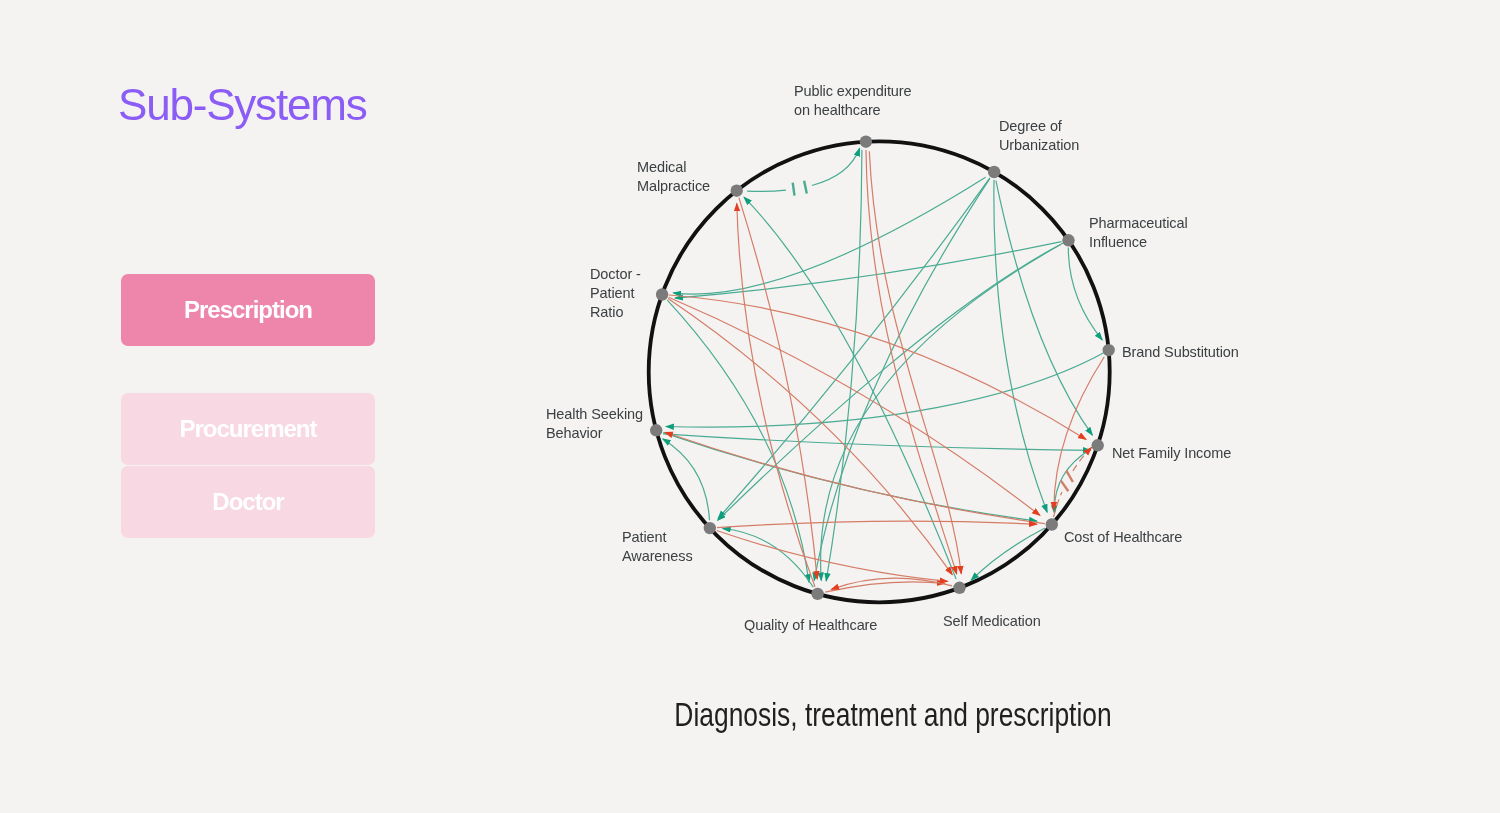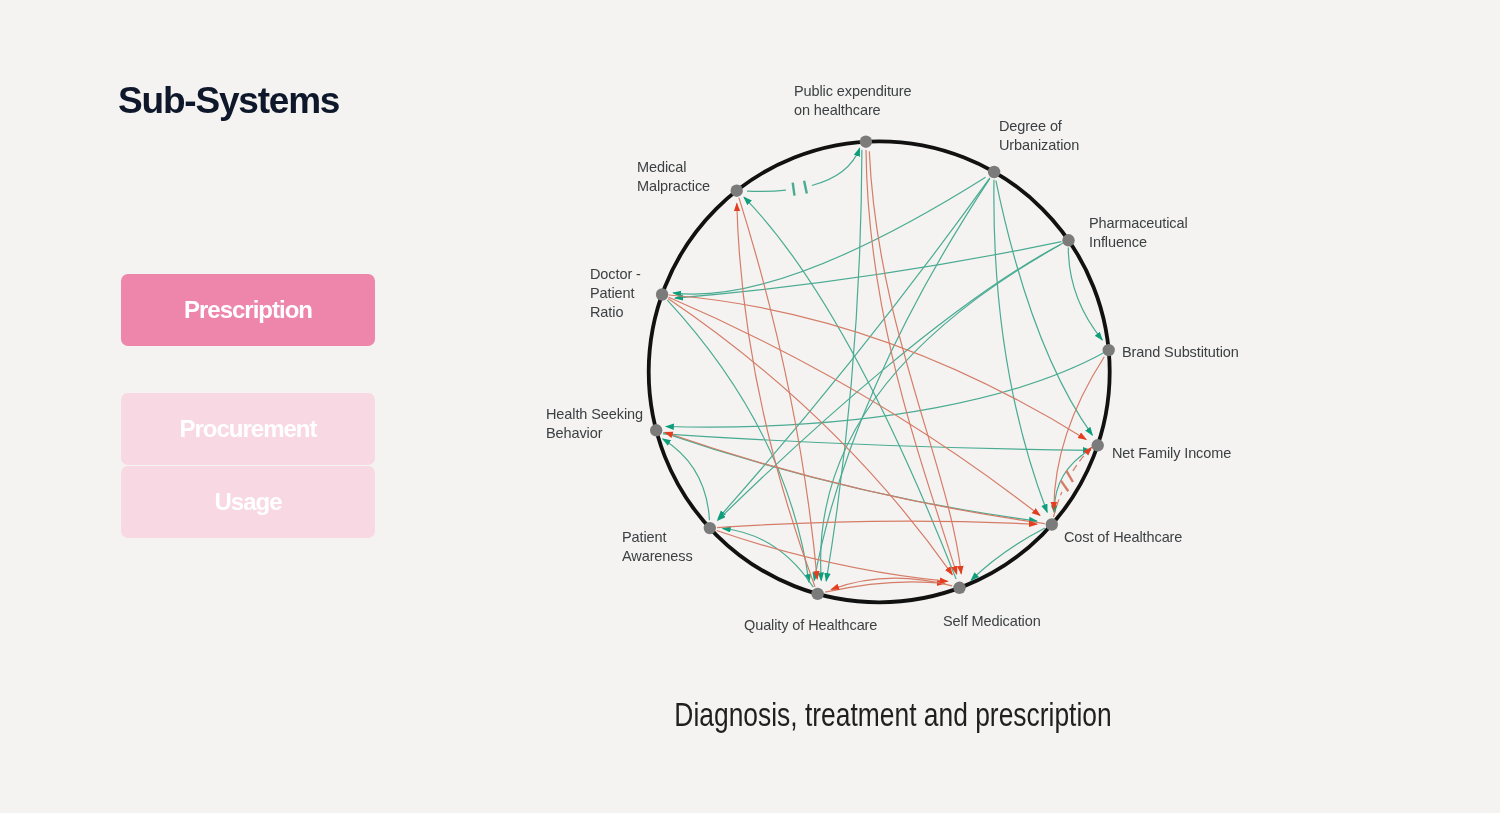--- a/index.html
+++ b/index.html
@@ -1,27 +1,27 @@
 <!DOCTYPE html>
 <html><head><meta charset="utf-8"><style>
 *{margin:0;padding:0;box-sizing:border-box}
 html,body{width:1500px;height:813px;background:#f4f3f1;font-family:"Liberation Sans",sans-serif;overflow:hidden;position:relative}
-h1{position:absolute;left:118px;top:80px;font-size:37px;letter-spacing:-1.2px;color:#0f172a;font-weight:700}
+h1{position:absolute;left:118px;top:80px;font-size:44px;letter-spacing:-1.2px;color:#8b5cf6;font-weight:400}
 .btn{position:absolute;left:121px;width:254px;height:72px;border-radius:7px;color:#fff;font-weight:700;font-size:24px;letter-spacing:-1px;display:flex;align-items:center;justify-content:center;}
 .b1{top:274px;background:#ee86ac}
 .b2{top:393px;background:#f8d8e3}
 .b3{top:466px;background:#f8d8e3}
 .caption{position:absolute;left:893px;top:698px;transform:translateX(-50%);white-space:nowrap;font-size:33px;line-height:1;color:#1f1f1f}
 .caption span{display:inline-block;transform:scaleX(0.8)}
 svg text{font-size:14.5px;fill:#3c4043;letter-spacing:-0.1px}
 </style></head><body>
 <h1>Sub-Systems</h1>
 <div class="btn b1">Prescription</div>
 <div class="btn b2">Procurement</div>
-<div class="btn b3">Usage</div>
+<div class="btn b3">Doctor</div>
 <svg width="1500" height="813" viewBox="0 0 1500 813" style="position:absolute;left:0;top:0">
 <defs>
 <marker id="arrT" markerWidth="10" markerHeight="8" refX="8" refY="3.25" orient="auto" markerUnits="userSpaceOnUse">
         <path d="M0,0 L9,3.25 L0,6.5 z" fill="#0E9E7C"></path>
       </marker>
 <marker id="arrR" markerWidth="10" markerHeight="8" refX="8" refY="3.25" orient="auto" markerUnits="userSpaceOnUse">
         <path d="M0,0 L9,3.25 L0,6.5 z" fill="#E43D20"></path>
       </marker>
 </defs>
 <circle cx="879.2" cy="371.8" r="230.5" fill="none" stroke="#111" stroke-width="3.8"></circle>

